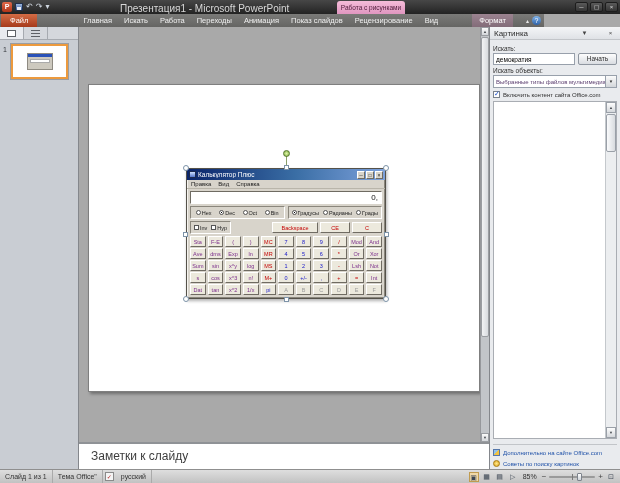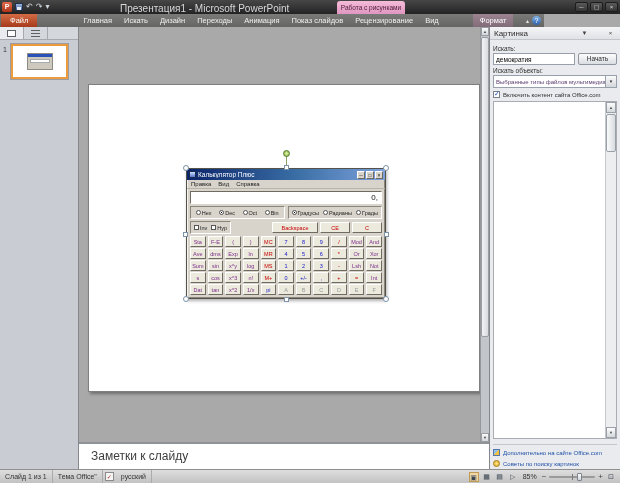--- a/index.html
+++ b/index.html
@@ -194,21 +194,21 @@
       <span>▢</span>
       <span>×</span>
     </div>
   </div>
 
   <div class="tabrow">
     <div class="file-tab">Файл</div>
     <div class="rtabs" id="ribbon-tabs">
         <div class="rtab">Главная</div>
         <div class="rtab">Искать</div>
-        <div class="rtab">Дизайн</div>
+        <div class="rtab">Работа</div>
         <div class="rtab">Переходы</div>
         <div class="rtab">Анимация</div>
         <div class="rtab">Показ слайдов</div>
         <div class="rtab">Рецензирование</div>
         <div class="rtab">Вид</div>
       </div>
     <div class="ctx-tab">Формат</div>
     <div class="tab-right">
       <span class="collapse-btn">▴</span>
       <span class="help-btn">?</span>

